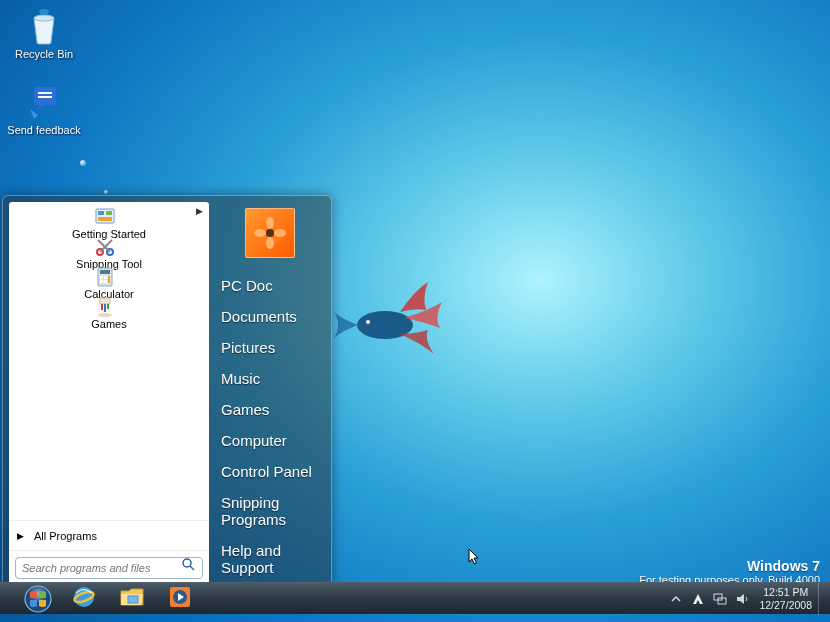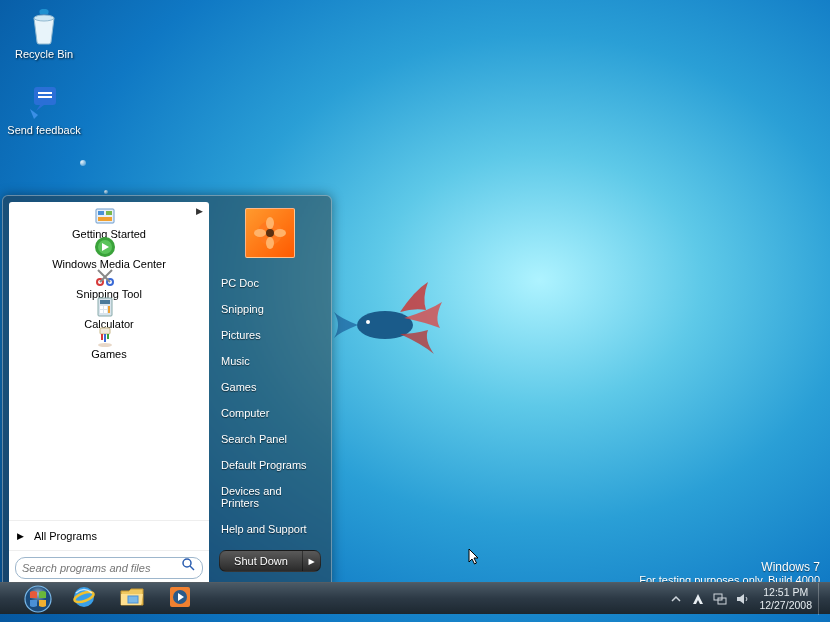--- a/index.html
+++ b/index.html
@@ -24,32 +24,32 @@
   background:#fff; border-radius:3px; display:flex; flex-direction:column;
 }
 .sm-prog-list { flex:1; padding:4px 0; }
 .sm-prog { display:flex; align-items:center; height:30px; padding:0 22px; cursor:pointer; font-size:11px; position:relative;flex-direction:column; }
 .sm-prog .pi { width:24px; height:24px; margin-right:8px; display:flex; align-items:center; justify-content:center; }
 .sm-prog .arrow { position:absolute; right:6px; font-size:9px; color:#333; }
 #sm-allprogs { height:30px; display:flex; align-items:center; padding-left:8px; font-size:11px; border-top:1px solid #eee; cursor:pointer; }
 #sm-allprogs .arrow { margin-right:10px; font-size:9px; }
 #sm-search-wrap { padding:6px; border-top:1px solid #eee; }
 #sm-search {
-  width:100%; height:22px; border:1px solid #9db6cc; border-radius:10px;
+  width:100%; height:22px; border:1px solid #9db6cc; border-radius:4px;
   padding:0 24px 0 6px; font-size:11px; font-style:italic; color:#666;
   background:#fff;
 }
 #sm-search-icon { position:absolute; right:14px; bottom:11px; color:#2a5db0; font-size:12px; }
 #sm-right { position:absolute; left:210px; top:6px; width:114px; height:383px; }
 #sm-userpic {
   width:50px; height:50px; margin:6px auto 12px; border:1px solid rgba(255,255,255,.5);
   background:linear-gradient(135deg,#ff9a2e,#ff5a00); border-radius:2px;
   display:flex; align-items:center; justify-content:center;
 }
-.sm-link { color:#fff; font-size:11px; padding:7px 8px; cursor:pointer; text-shadow:0 1px 1px rgba(0,0,0,.6); }
+.sm-link { color:#fff; font-size:15px; padding:7px 8px; cursor:pointer; text-shadow:0 1px 1px rgba(0,0,0,.6); }
 #sm-shutdown {
   margin:8px 6px 0; height:22px; display:flex; align-items:stretch;
   border:1px solid rgba(0,0,0,.4); border-radius:7px; overflow:hidden; cursor:pointer;
   background:linear-gradient(#5a5a5a,#2a2a2a);
 }
 #sm-shutdown .sd-label { flex:1; color:#fff; font-size:11px; display:flex; align-items:center; justify-content:center; text-shadow:0 1px 1px rgba(0,0,0,.7); }
 #sm-shutdown .sd-arrow { width:18px; border-left:1px solid rgba(0,0,0,.4); display:flex; align-items:center; justify-content:center; color:#fff; font-size:8px; }
 #taskbar {
   position:absolute; left:0; bottom:8px; width:830px; height:32px;
   background:linear-gradient(#4b5a66 0%, #2c3945 50%, #1c2730 100%);
@@ -62,21 +62,21 @@
 .tb-pin {
   width:46px; height:28px; margin:0 1px; display:flex; align-items:center; justify-content:center;
   cursor:pointer; border-radius:2px;
 }
 #tb-spacer { flex:1; }
 #tray { display:flex; align-items:center; padding-right:2px; }
 .tray-icon { width:18px; height:18px; margin:0 2px; display:flex; align-items:center; justify-content:center; color:#cfd6dc; cursor:pointer; }
 #clock { color:#e6ecf0; font-size:10.5px; text-align:center; line-height:13px; padding:0 6px; cursor:pointer; }
 #show-desktop { width:10px; height:32px; border-left:1px solid rgba(255,255,255,.25); cursor:pointer; }
 #watermark { position:absolute; right:10px; bottom:36px; color:#fff; text-align:right; font-size:11px; text-shadow:0 1px 1px rgba(0,0,0,.5); }
-#watermark .wm1 { font-size:12px; }
+#watermark .wm1 { font-size:14px;font-weight:bold; }
 </style>
 </head>
 <body>
 
 <div id="desktop">
 
   <div class="bubble" style="left:80px;top:160px;width:6px;height:6px"></div>
   <div class="bubble" style="left:104px;top:190px;width:4px;height:4px"></div>
   <div class="bubble" style="left:140px;top:230px;width:5px;height:5px"></div>
 
@@ -132,30 +132,20 @@
                 <rect x="2" y="3" width="18" height="14" rx="1" fill="#e8f0f8" stroke="#6a9acc"></rect>
                 <rect x="4" y="5" width="6" height="4" fill="#4a90d6"></rect>
                 <rect x="12" y="5" width="6" height="4" fill="#7ab84a"></rect>
                 <rect x="4" y="11" width="14" height="4" fill="#f0a030"></rect>
               </svg>
           </span>
           <span>Getting Started</span>
           <span class="arrow">▶</span>
         </div>
 
-        <div class="sm-prog">
-          <span class="pi">
-            <svg width="22" height="22" viewBox="0 0 22 22">
-                <circle cx="11" cy="11" r="10" fill="#3aa23a"></circle>
-                <circle cx="11" cy="11" r="7" fill="#5ac45a"></circle>
-                <path d="M8 7 L15 11 L8 15 Z" fill="#fff"></path>
-              </svg>
-          </span>
-          <span>Windows Media Center</span>
-        </div>
 
 
         <div class="sm-prog">
           <span class="pi">
             <svg width="22" height="22" viewBox="0 0 22 22">
                 <circle cx="6" cy="16" r="3" fill="none" stroke="#d63a3a" stroke-width="2"></circle>
                 <circle cx="16" cy="16" r="3" fill="none" stroke="#3a6ad6" stroke-width="2"></circle>
                 <line x1="6" y1="16" x2="18" y2="4" stroke="#888" stroke-width="2"></line>
                 <line x1="16" y1="16" x2="4" y2="4" stroke="#888" stroke-width="2"></line>
               </svg>
@@ -214,28 +204,27 @@
         <svg width="36" height="36" viewBox="0 0 36 36">
             <circle cx="18" cy="18" r="12" fill="#ff7a1e"></circle>
             <circle cx="18" cy="18" r="4" fill="#5a3010"></circle>
             <ellipse cx="18" cy="8" rx="4" ry="6" fill="#ffb36a"></ellipse>
             <ellipse cx="18" cy="28" rx="4" ry="6" fill="#ffb36a"></ellipse>
             <ellipse cx="8" cy="18" rx="6" ry="4" fill="#ffb36a"></ellipse>
             <ellipse cx="28" cy="18" rx="6" ry="4" fill="#ffb36a"></ellipse>
           </svg>
       </div>
       <div class="sm-link">PC Doc</div>
-      <div class="sm-link">Snipping</div>
+      <div class="sm-link">Documents</div>
       <div class="sm-link">Pictures</div>
       <div class="sm-link">Music</div>
       <div class="sm-link">Games</div>
       <div class="sm-link">Computer</div>
-      <div class="sm-link">Search Panel</div>
-      <div class="sm-link">Default Programs</div>
-      <div class="sm-link">Devices and Printers</div>
+      <div class="sm-link">Control Panel</div>
+      <div class="sm-link">Snipping Programs</div>
       <div class="sm-link">Help and Support</div>
 
       <div id="sm-shutdown">
         <span class="sd-label">Shut Down</span>
         <span class="sd-arrow">▶</span>
       </div>
     </div>
   </div>
 
   <div id="taskbar">

